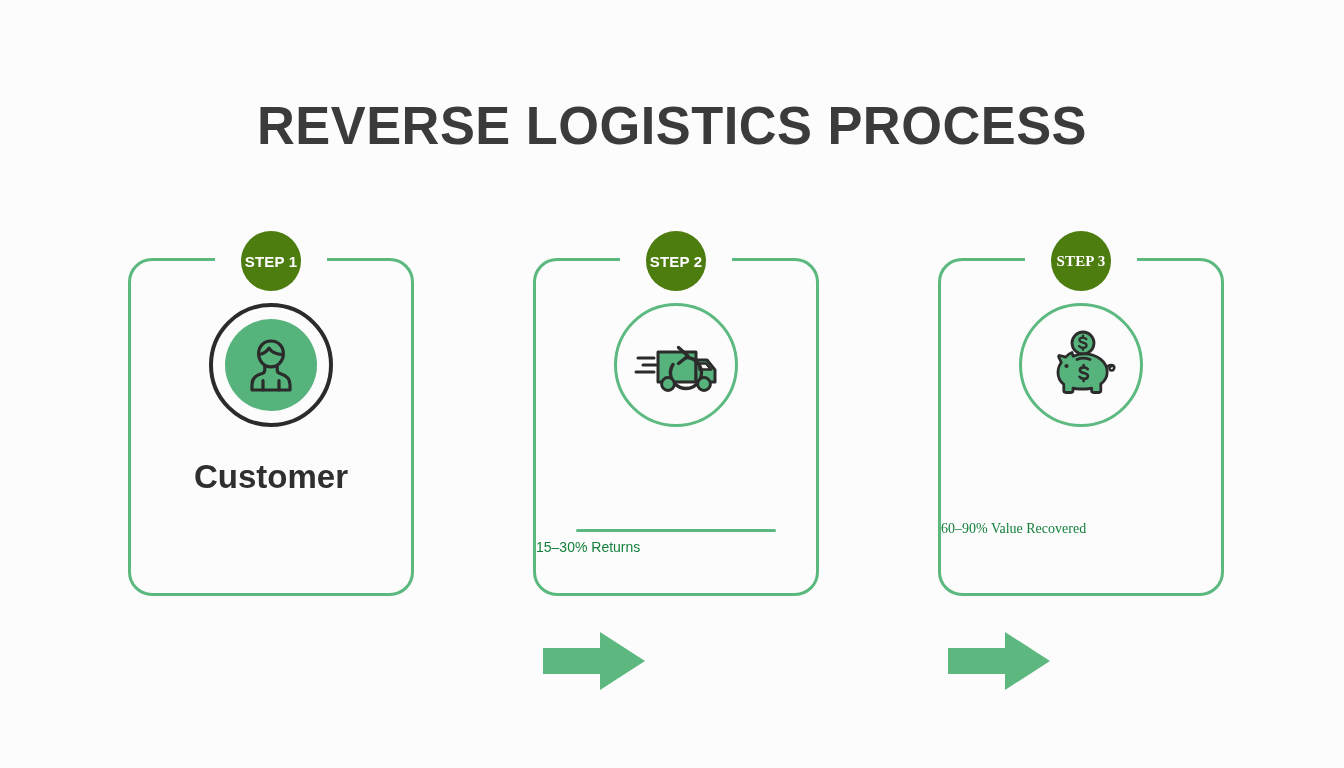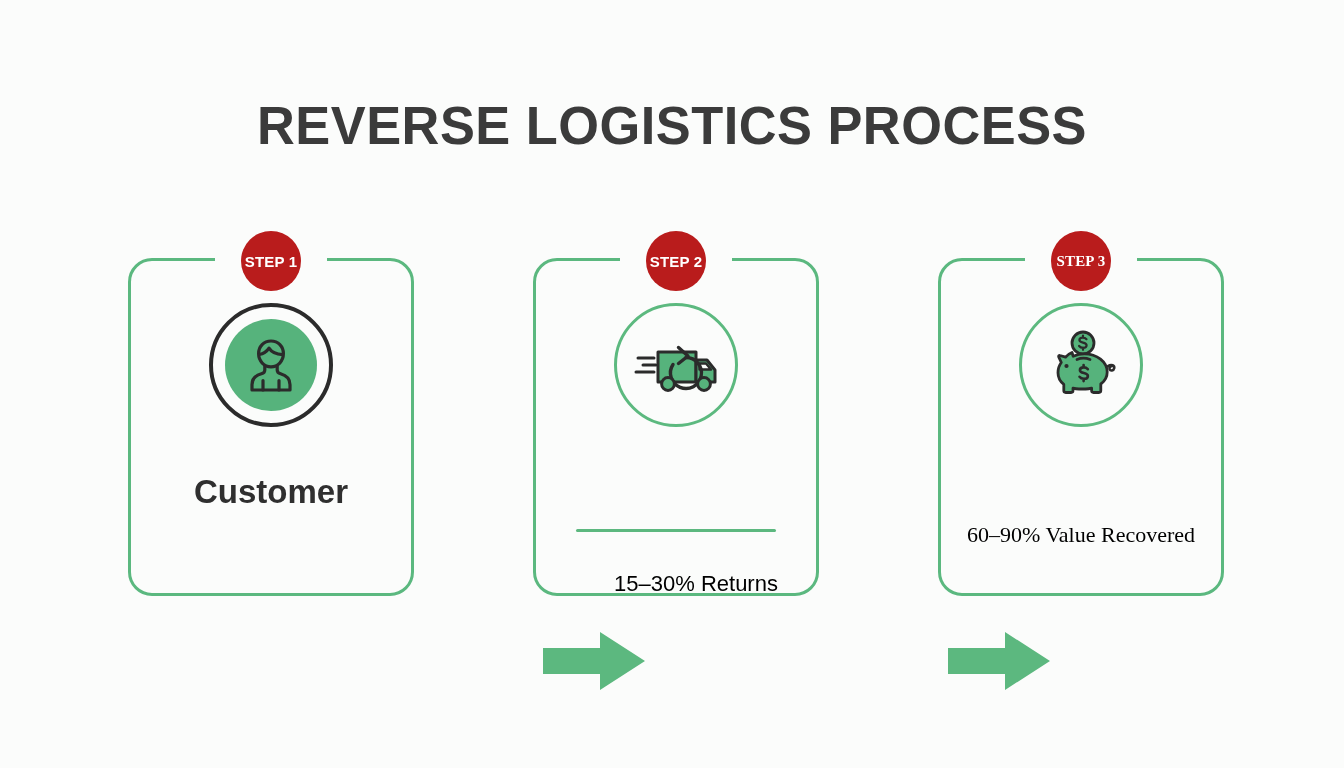--- a/index.html
+++ b/index.html
@@ -77,21 +77,21 @@
     background: #fbfcfb;
   }
   .badge {
     position: absolute;
     top: 0;
     left: 50%;
     transform: translateX(-50%);
     width: 60px;
     height: 60px;
     border-radius: 50%;
-    background: #b91c1c;
+    background: #4d7c0f;
     color: #ffffff;
     font-size: 15px;
     font-weight: bold;
     letter-spacing: 0.2px;
     display: flex;
     align-items: center;
     justify-content: center;
     white-space: nowrap;
   }
 
@@ -121,21 +121,21 @@
     border-radius: 50%;
     background: #56b37c;
   }
   .icon-svg {
     position: relative;
     z-index: 2;
   }
 
   .card-title {
     position: absolute;
-    top: 212px;
+    top: 197px;
     left: 0;
     width: 100%;
     text-align: center;
     font-size: 33px;
     font-weight: bold;
     color: #2f2f2f;
     line-height: 1.15;
     white-space: nowrap;
   }
 
@@ -147,26 +147,26 @@
     width: 200px;
     height: 3px;
     background: #5cb87f;
     border-radius: 2px;
   }
 
   .card-sub {
     position: absolute;
     left: 0;
     width: 100%;
-    text-align: center;
-    font-size: 22px;
-    color: #000000;
+    text-align: left;
+    font-size: 14px;
+    color: #15803d;
     line-height: 1.45;
   }
-  .card-sub.one-line { top: 307px; padding-left: 20px; }
+  .card-sub.one-line { top: 276px; }
   .card-sub.two-line { top: 258px; }
 
   
   .arrow {
     position: absolute;
     top: 372px;
     width: 102px;
     height: 62px;
   }
   .arrow.a1 { left: 415px; }

